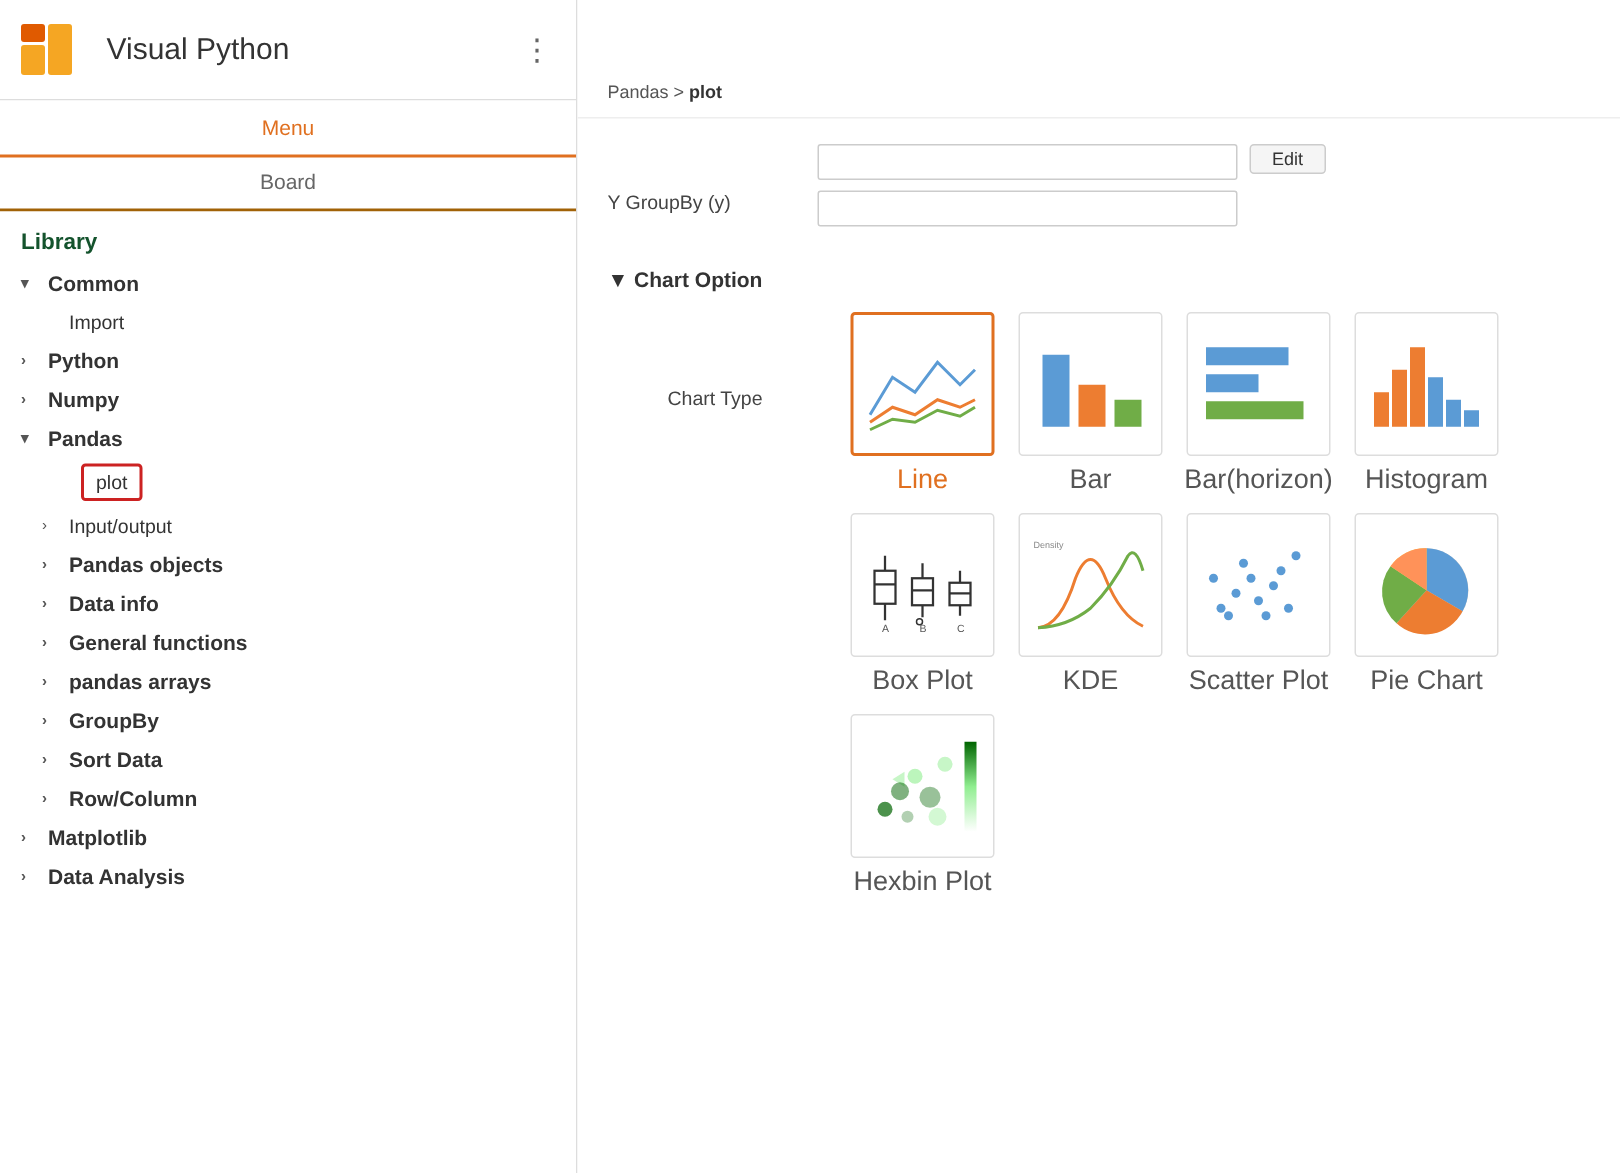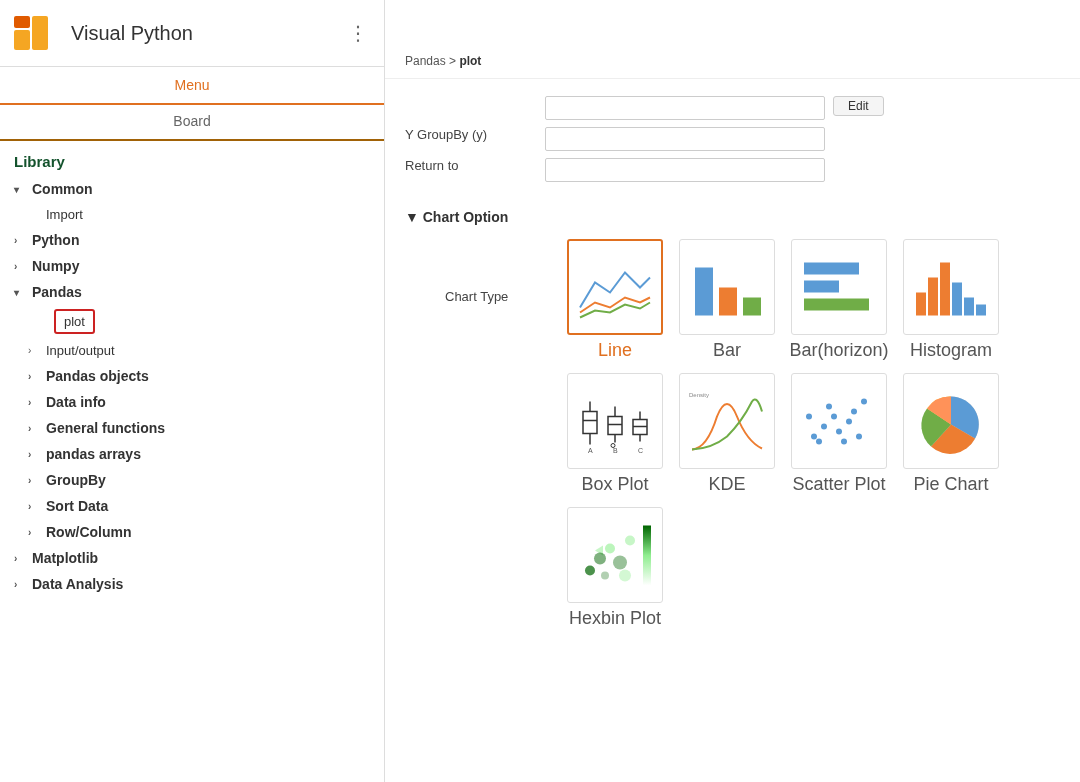--- a/index.html
+++ b/index.html
@@ -352,24 +352,20 @@
       <input class="form-input" type="text" value="" style="">
       <button class="edit-btn">Edit</button>
     </div>
 
 
     <div class="form-row">
       <div class="form-label">Y GroupBy (y)</div>
       <input class="form-input" type="text" value="" style="">
     </div>
 
-    <div class="form-row">
-      <div class="form-label">Return to</div>
-      <input class="form-input" type="text" value="" style="">
-    </div>
   </div>
 
   <div id="chart-option">
     <div id="chart-option-header">
       <span>▼ Chart Option</span>
     </div>
 
     <div id="chart-type-area">
       <div id="chart-type-label">Chart Type</div>
 

